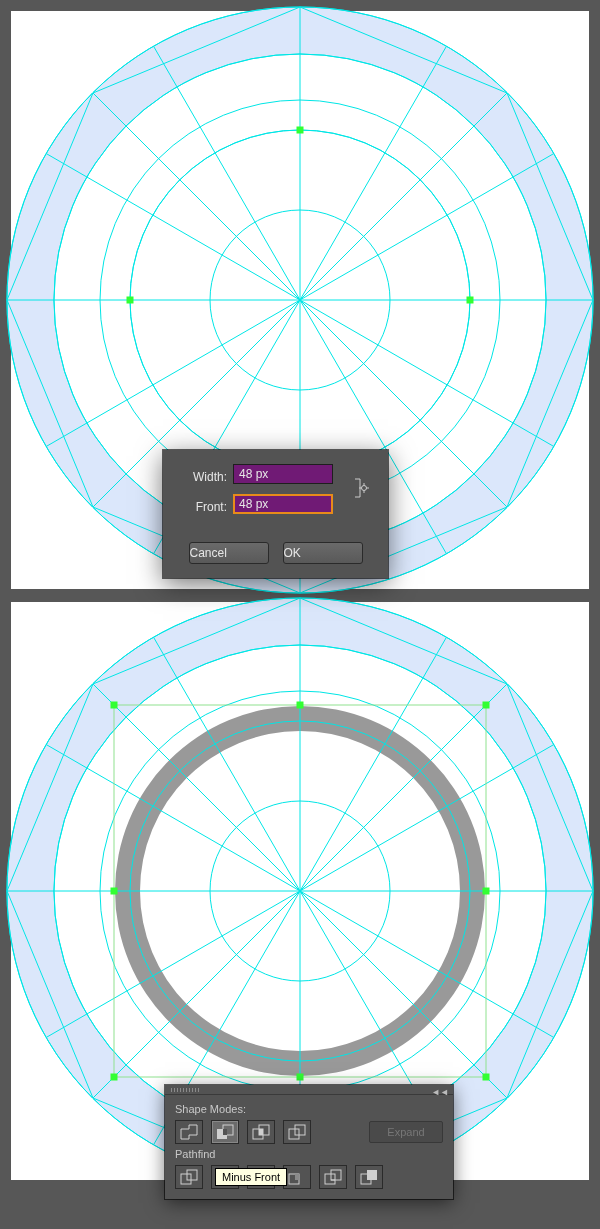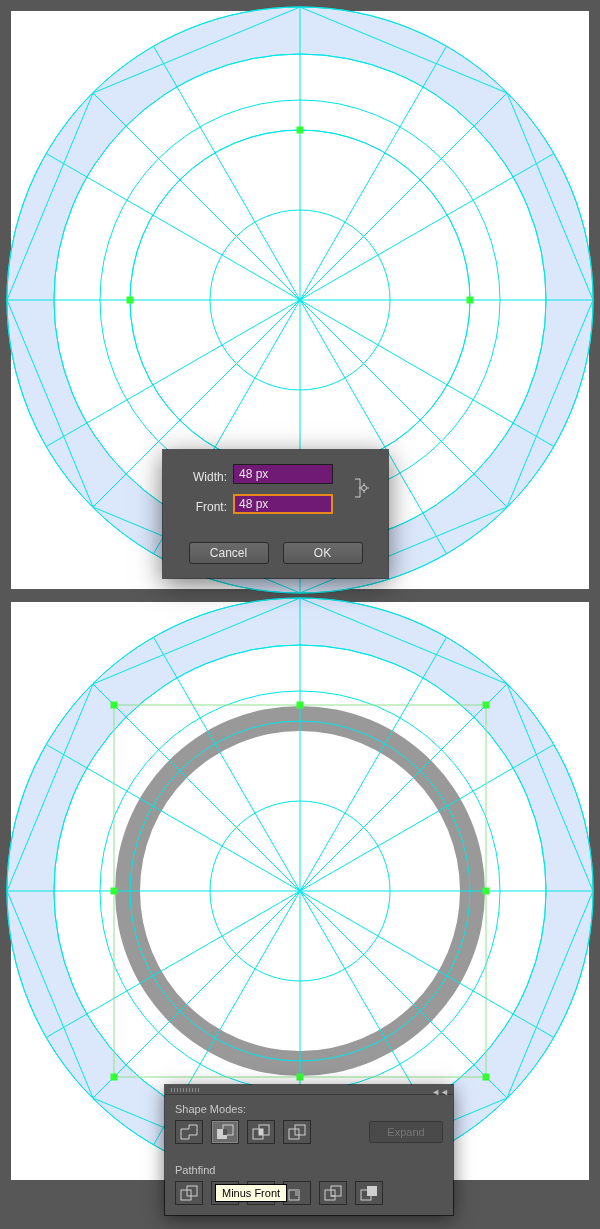--- a/index.html
+++ b/index.html
@@ -110,21 +110,20 @@
     padding: 10px 0 14px 0;
   }
   .dlg-btn {
     width: 80px;
     height: 22px;
     background: linear-gradient(#6a6a6a, #595959);
     border: 1px solid #2a2a2a;
     color: #e6e6e6;
     font-size: 12px;
     line-height: 20px;
-    text-align: center;
     border-radius: 3px;
     cursor: pointer;
   }
 
   
   .panel {
     position: absolute;
     left: 165px;
     top: 1085px;
     width: 288px;
@@ -185,21 +184,21 @@
   }
   .panel .label {
     color: #c8c8c8;
     margin-bottom: 5px;
     font-size: 11px;
   }
   .panel .row {
     display: flex;
     align-items: center;
     gap: 8px;
-    margin-bottom: 20px;
+    margin-bottom: 4px;
     position: relative;
   }
   .pf-btn {
     width: 28px;
     height: 24px;
     background: #535353;
     border: 1px solid #2a2a2a;
     display: flex;
     align-items: center;
     justify-content: center;

